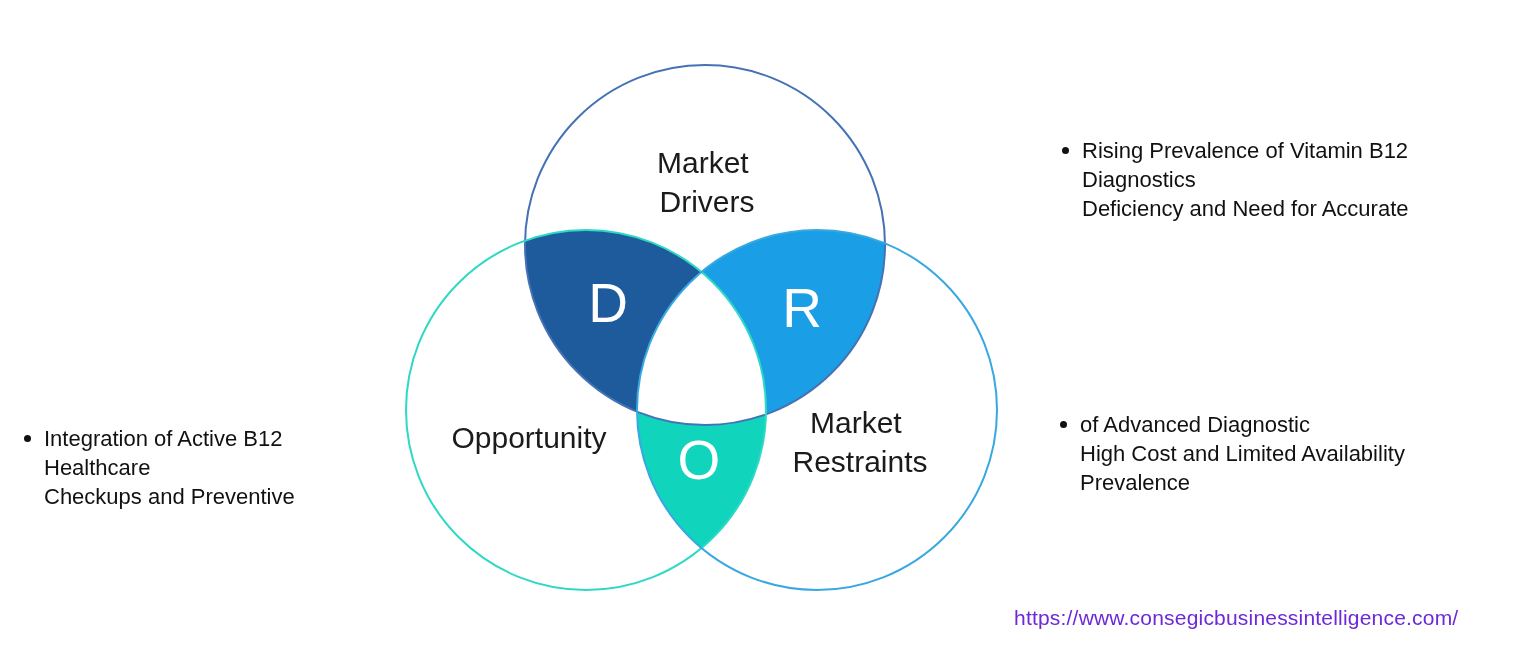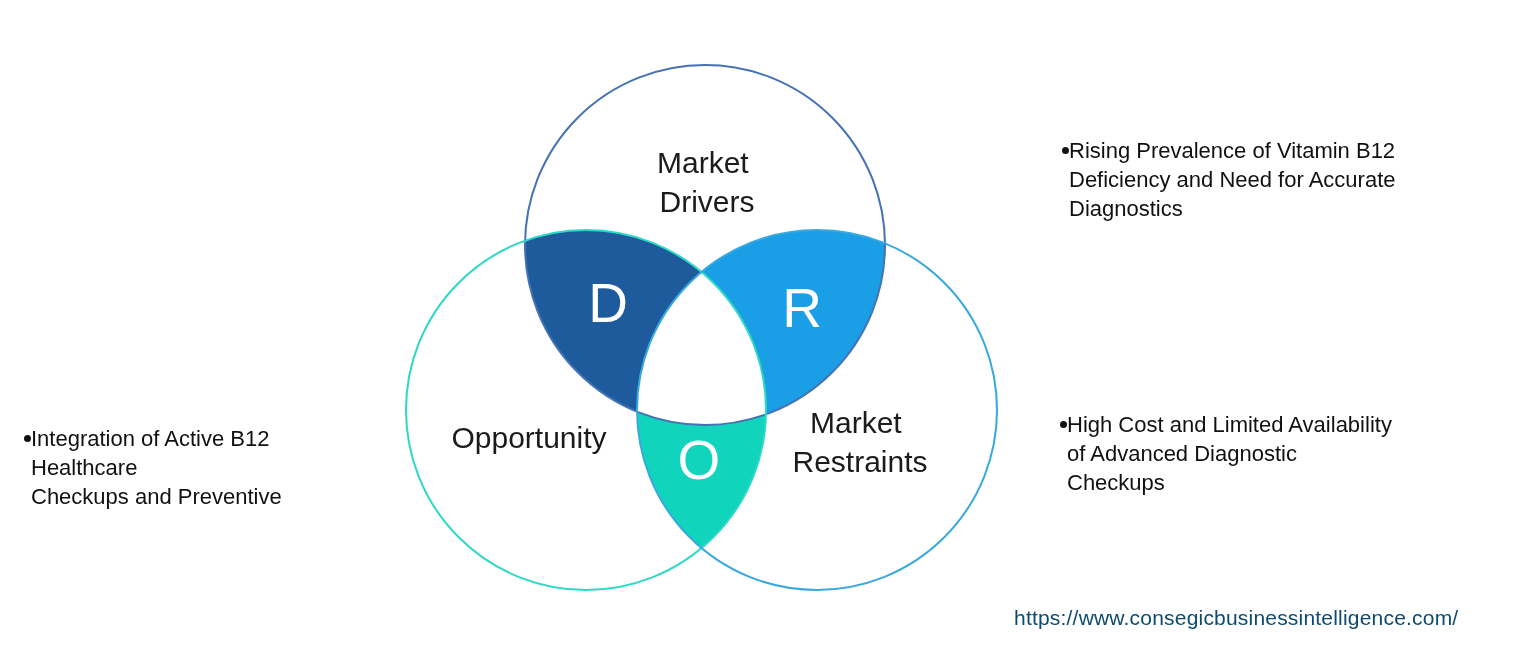--- a/index.html
+++ b/index.html
@@ -27,42 +27,42 @@
   }
   .venn-letter {
     font-family: "Liberation Sans", sans-serif;
     font-size: 55px;
     font-weight: 400;
   }
   .bullet {
     position: absolute;
     display: flex;
     align-items: flex-start;
-    gap: 0;
+    gap: 13px;
     font-size: 22px;
     line-height: 29px;
     font-weight: 500;
     color: #111111;
   }
   .bullet .dot {
     flex: none;
     width: 7px;
     height: 7px;
     border-radius: 50%;
     background: #111111;
     margin-top: 11px;
   }
   .footer-url {
     position: absolute;
     left: 1014px;
     top: 606px;
     font-size: 21px;
     font-weight: 400;
     letter-spacing: 0.2px;
-    color: #0c4a6e;
+    color: #6d28d9;
   }
 </style>
 </head>
 <body>
 
 <div class="canvas">
 
   <svg class="venn-svg" width="1515" height="660" viewBox="0 0 1515 660">
     <defs>
       <clipPath id="clipTop">
@@ -113,29 +113,29 @@
       <div>Integration of Active B12</div>
       <div>Healthcare</div>
       <div>Checkups and Preventive</div>
     </div>
   </div>
 
   <div class="bullet" style="left:1062px; top:136px; width:410px;">
     <span class="dot"></span>
     <div>
       <div>Rising Prevalence of Vitamin B12</div>
+      <div>Diagnostics</div>
       <div>Deficiency and Need for Accurate</div>
-      <div>Diagnostics</div>
     </div>
   </div>
 
   <div class="bullet" style="left:1060px; top:410px; width:410px;">
     <span class="dot"></span>
     <div>
+      <div>of Advanced Diagnostic</div>
       <div>High Cost and Limited Availability</div>
-      <div>of Advanced Diagnostic</div>
-      <div>Checkups</div>
+      <div>Prevalence</div>
     </div>
   </div>
 
   <div class="footer-url">https://www.consegicbusinessintelligence.com/</div>
 
 </div>
 
 </body></html>

